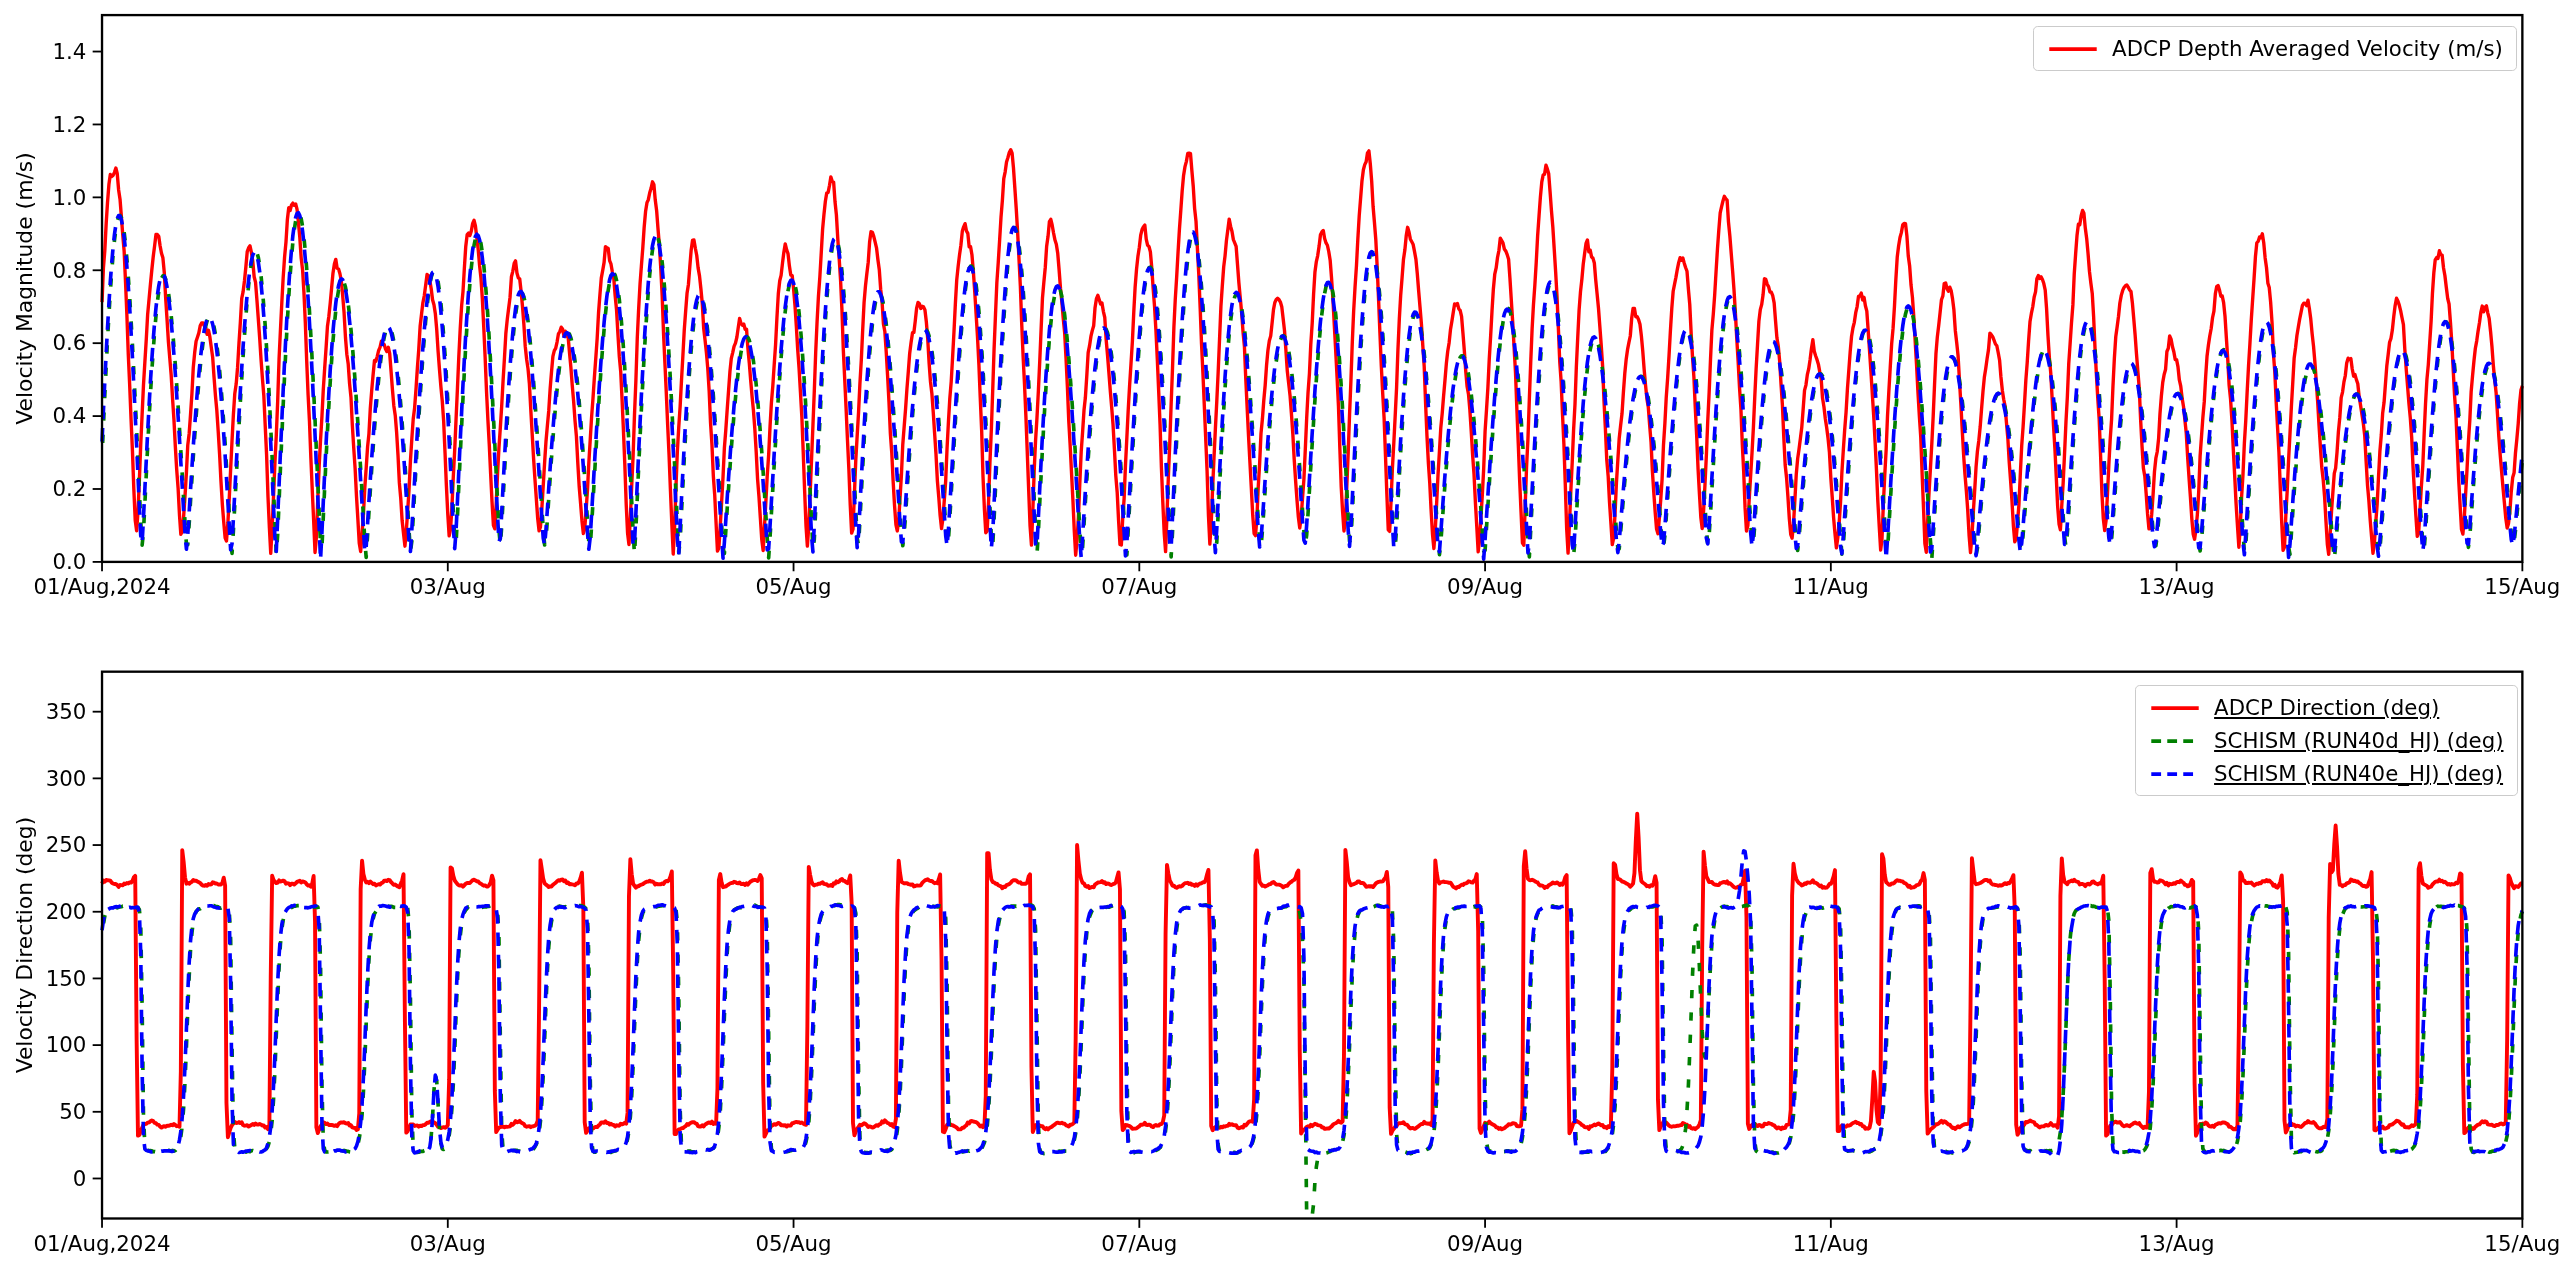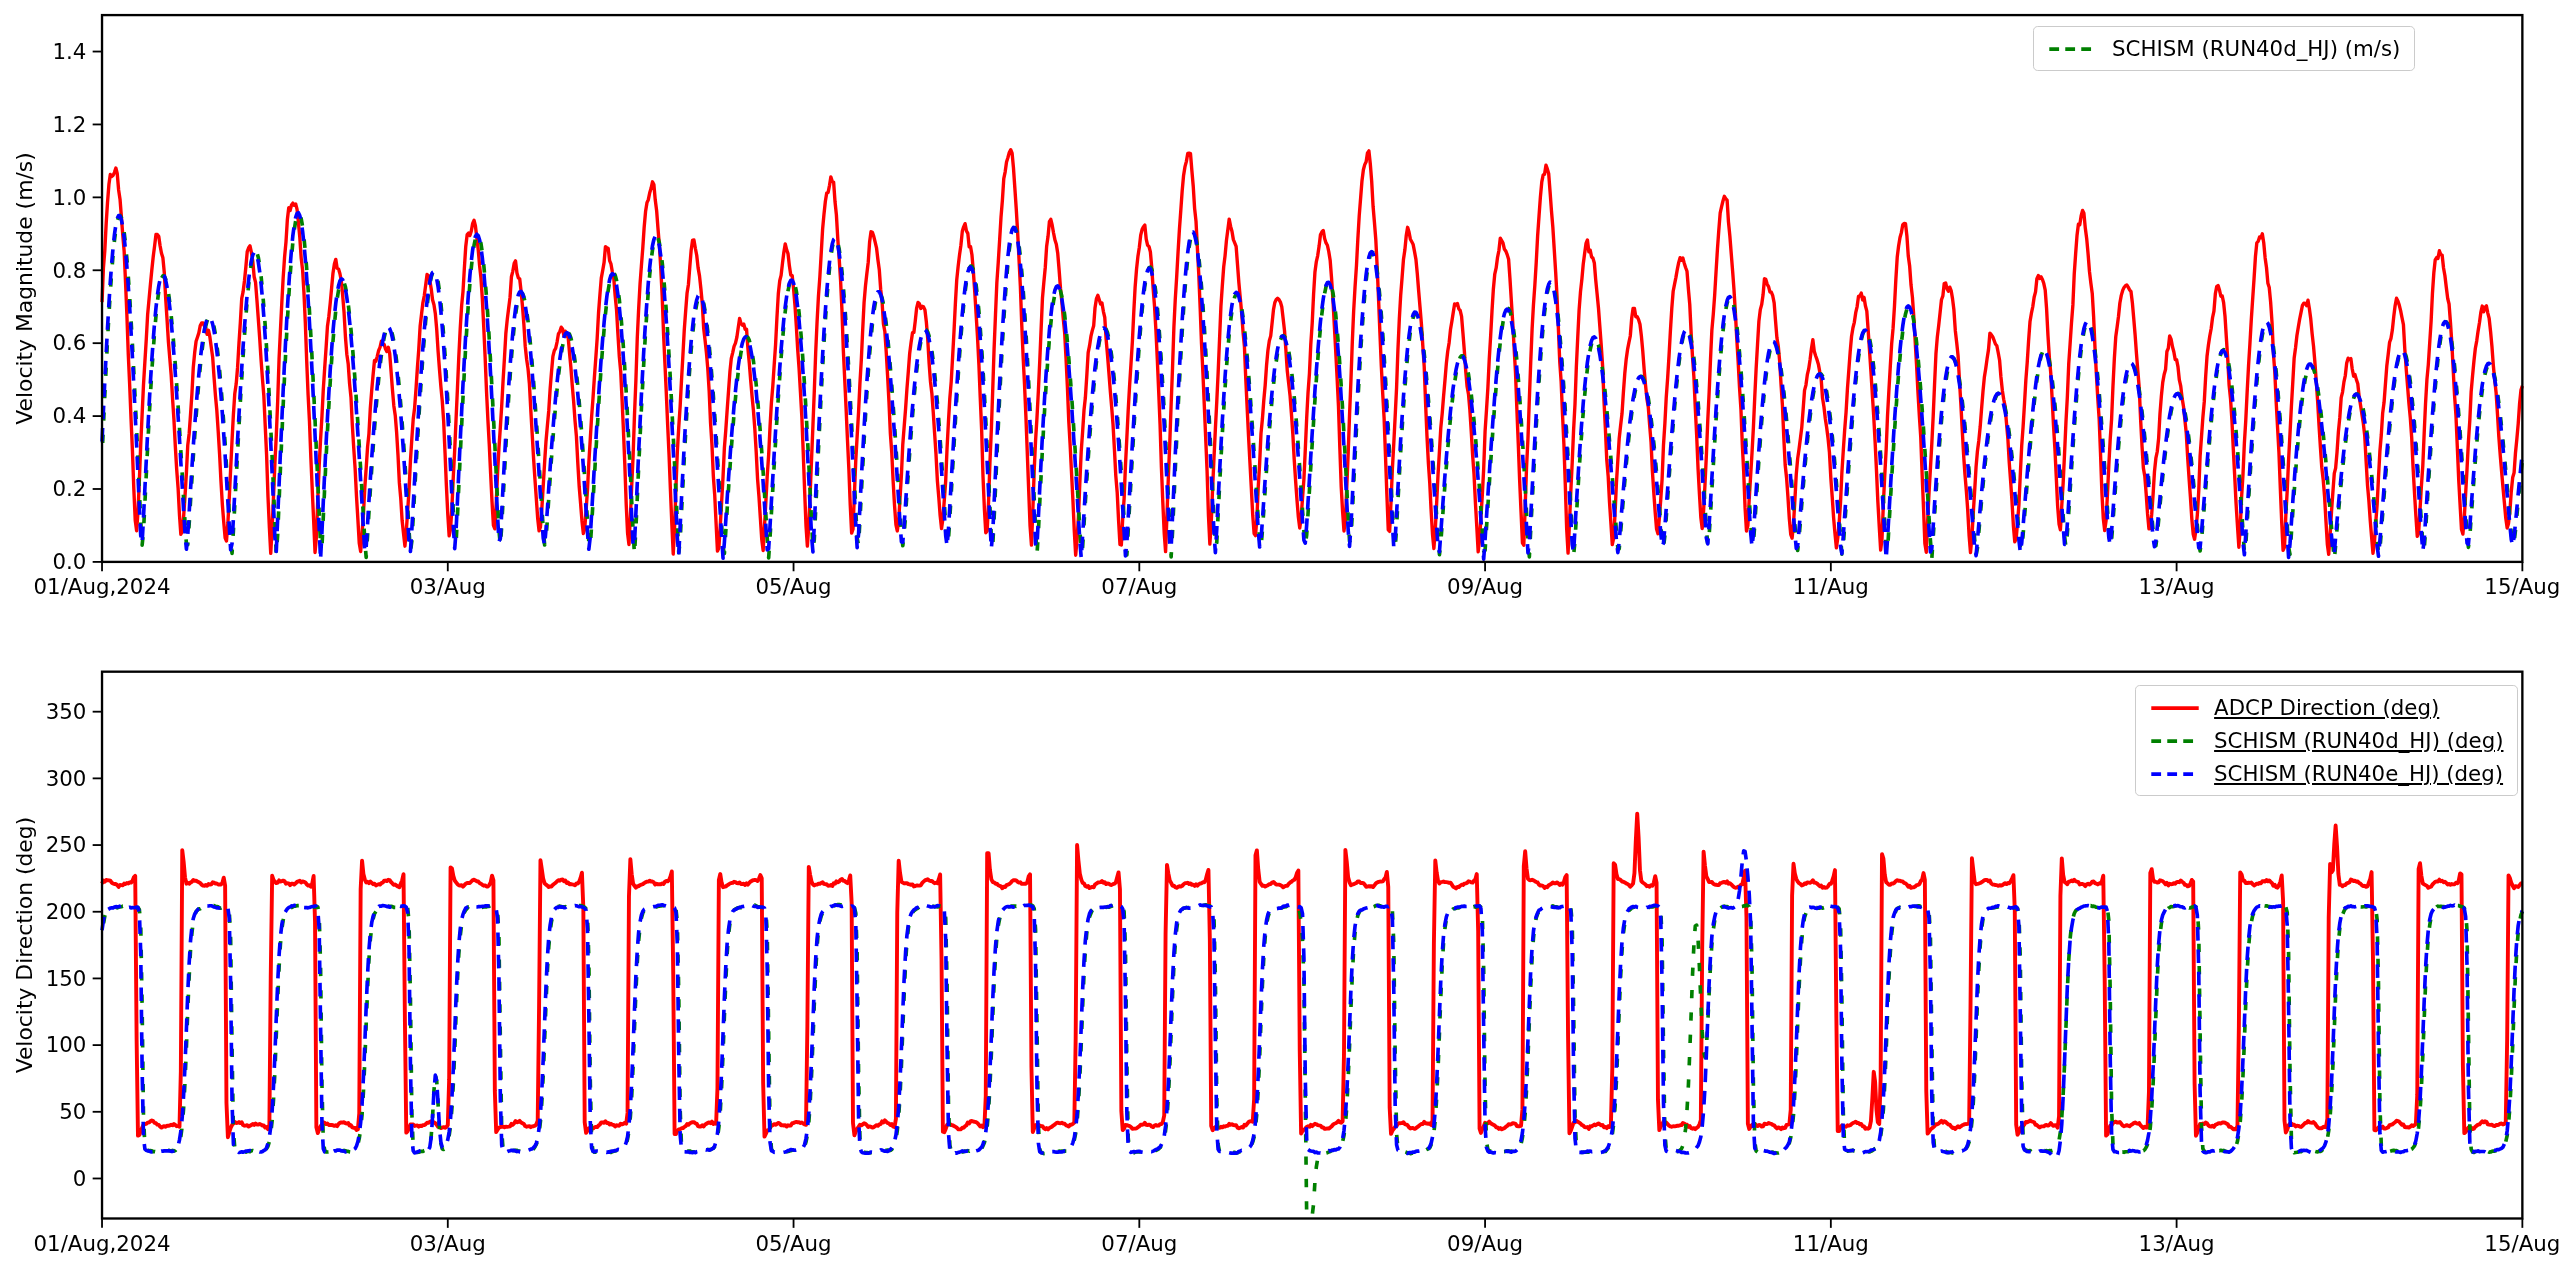--- a/index.html
+++ b/index.html
@@ -99,23 +99,23 @@
         <text x="4183.428571428571" y="2404" text-anchor="middle" font-size="41" fill="#000000">13/Aug</text>
         <line x1="4848" x2="4848" y1="2342" y2="2360" stroke="#000000" stroke-width="3.5"></line>
         <text x="4848" y="2404" text-anchor="middle" font-size="41" fill="#000000">15/Aug</text>
         <text transform="translate(62 1816.5) rotate(-90)" text-anchor="middle" font-size="42" fill="#000000">Velocity Direction (deg)</text>
       </g>
     </svg>
 
   <div class="legend" style="left: 2033px; top: 26px; border-color: rgb(203, 203, 203);">
     <div class="legend-row">
       <svg class="swatch" width="50" height="6.2" viewBox="0 0 96 12">
-        <line x1="2" y1="6" x2="94" y2="6" stroke-width="7" stroke-dasharray="19 12" stroke="#008000"></line>
+        <line x1="2" y1="6" x2="94" y2="6" stroke-width="7" stroke="#ff0000"></line>
       </svg>
-      <span class="legend-label">SCHISM (RUN40d_HJ) (m/s)</span>
+      <span class="legend-label">ADCP Depth Averaged Velocity (m/s)</span>
     </div>
   </div>
 
   <div class="legend" style="left: 2135px; top: 685px; border-color: rgb(203, 203, 203); text-decoration: underline;">
     <div class="legend-row">
       <svg class="swatch" width="50" height="6.2" viewBox="0 0 96 12">
         <line x1="2" y1="6" x2="94" y2="6" stroke-width="7" stroke="#ff0000"></line>
       </svg>
       <span class="legend-label">ADCP Direction (deg)</span>
     </div>

